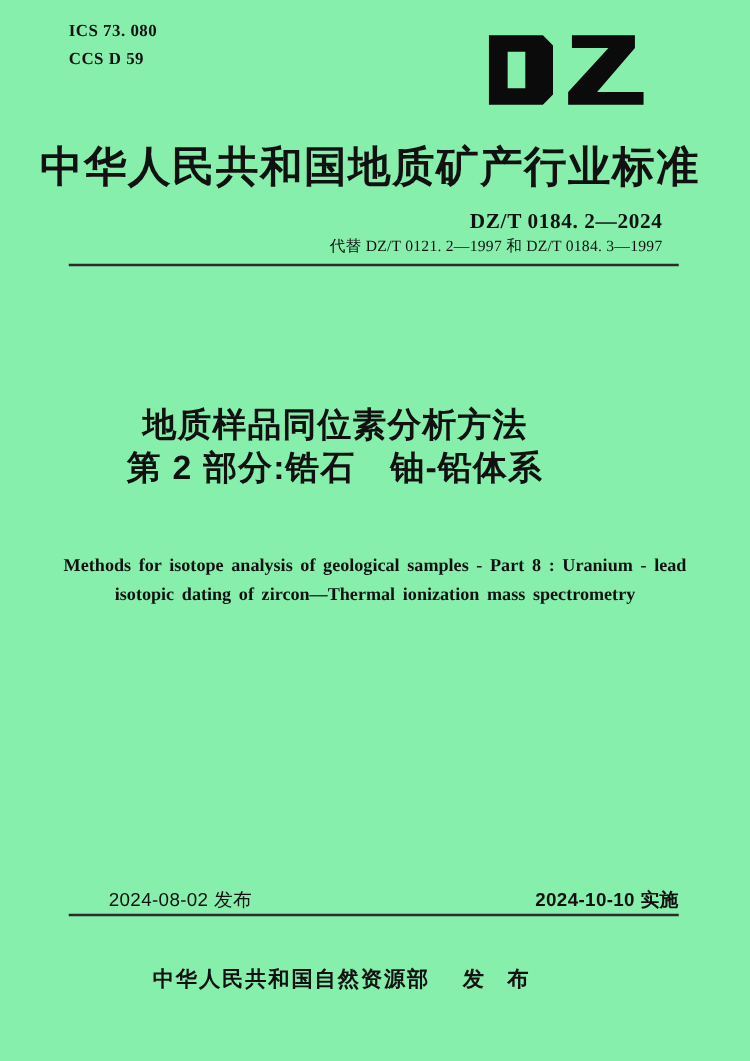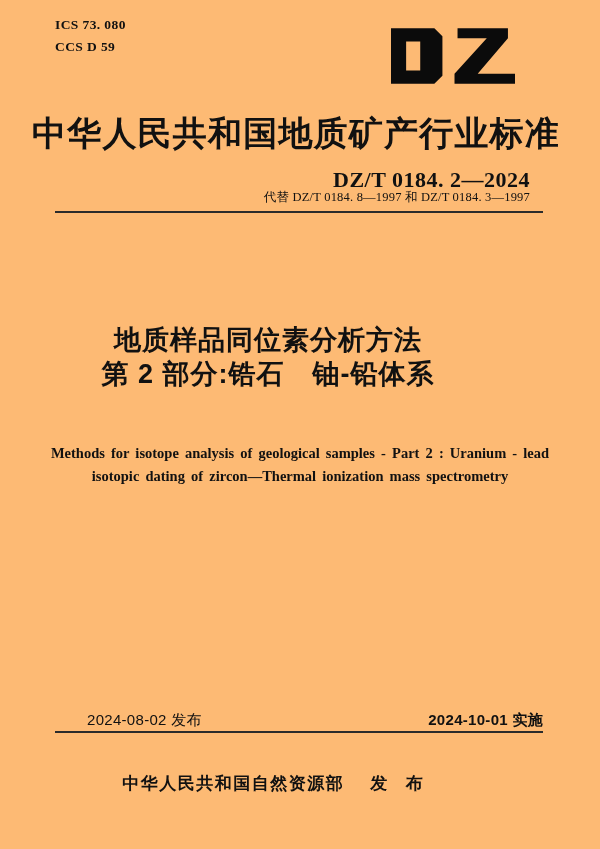--- a/index.html
+++ b/index.html
@@ -1,19 +1,19 @@
 <!DOCTYPE html>
 <html><head>
 <meta charset="utf-8">
 <style>
   html,body{margin:0;padding:0;background:#e8e8e8;}
   .page{
     position:relative;
     width:600px;height:849px;
-    background:#fdba74;
+    background:#86efac;
     font-family:"Liberation Sans","DejaVu Sans",sans-serif;
     color:#111;
     overflow:hidden;
     margin:0 auto;
   }
 
   .ics-code{
     position:absolute;left:55px;top:17px;
     font-family:"Liberation Serif","DejaVu Serif",serif;
     font-weight:bold;font-size:13.5px;letter-spacing:.4px;
@@ -28,21 +28,21 @@
 
   .header-title{
     position:absolute;top:111px;left:0;width:592px;
     text-align:center;font-weight:bold;font-size:34px;
     letter-spacing:1.2px;white-space:nowrap;
   }
 
   .std-number{
     position:absolute;top:167px;right:70px;
     font-family:"Liberation Serif","DejaVu Serif",serif;
-    font-weight:bold;font-size:22px;letter-spacing:.5px;
+    font-weight:bold;font-size:17px;letter-spacing:.5px;
     white-space:nowrap;
   }
   .replaces{
     position:absolute;top:189px;right:70px;
     font-family:"Liberation Serif","DejaVu Serif",serif;
     font-size:12.5px;letter-spacing:.2px;white-space:nowrap;
   }
 
   .rule{position:absolute;left:55px;width:488px;height:2px;background:#2b2b2b;}
   .rule-top{top:211px;}
@@ -87,36 +87,36 @@
   <div class="ccs-code">CCS D 59</div>
 
   <svg class="dz-logo" viewBox="0 0 123 55" aria-label="DZ">
     <path fill="#0b0b0b" fill-rule="evenodd" d="M0,0 H43 L51,8 V47 L43,55 H0 Z M15,13 H29 V42 H15 Z"></path>
     <path fill="#0b0b0b" d="M66,0 H116 V10 L86,45 H123 V55 H63 V45 L95,10 H66 Z"></path>
   </svg>
 
   <div class="header-title">中华人民共和国地质矿产行业标准</div>
 
   <div class="std-number">DZ/T 0184. 2—2024</div>
-  <div class="replaces">代替 DZ/T 0184. 8—1997 和 DZ/T 0184. 3—1997</div>
+  <div class="replaces">代替 DZ/T 0121. 2—1997 和 DZ/T 0184. 3—1997</div>
 
   <div class="rule rule-top"></div>
 
   <div class="title-cn">
     <div>地质样品同位素分析方法</div>
     <div>第 2 部分:锆石　铀-铅体系</div>
   </div>
 
   <div class="title-en">
-    <div>Methods for isotope analysis of geological samples - Part 2 : Uranium - lead</div>
+    <div>Methods for isotope analysis of geological samples - Part 8 : Uranium - lead</div>
     <div>isotopic dating of zircon—Thermal ionization mass spectrometry</div>
   </div>
 
   <div class="issue-date">2024-08-02 发布</div>
-  <div class="impl-date">2024-10-01 实施</div>
+  <div class="impl-date">2024-10-10 实施</div>
 
   <div class="rule rule-bottom"></div>
 
   <div class="publisher-row">
     <span class="publisher-name">中华人民共和国自然资源部</span>
     <span class="publish-label">发 布</span>
   </div>
 
 </div>
 

